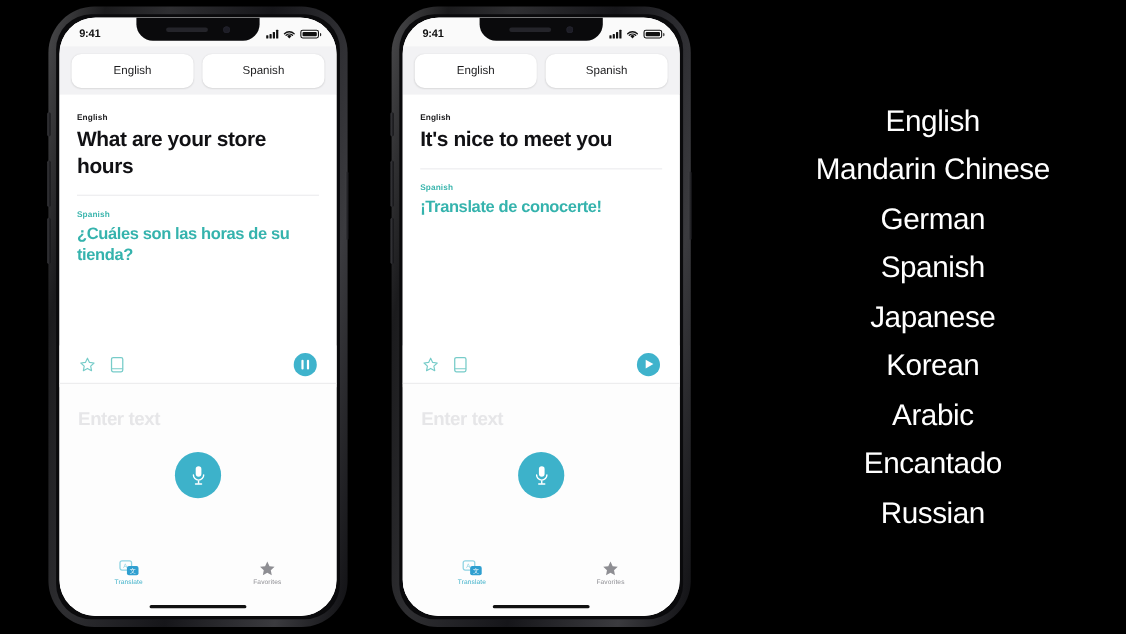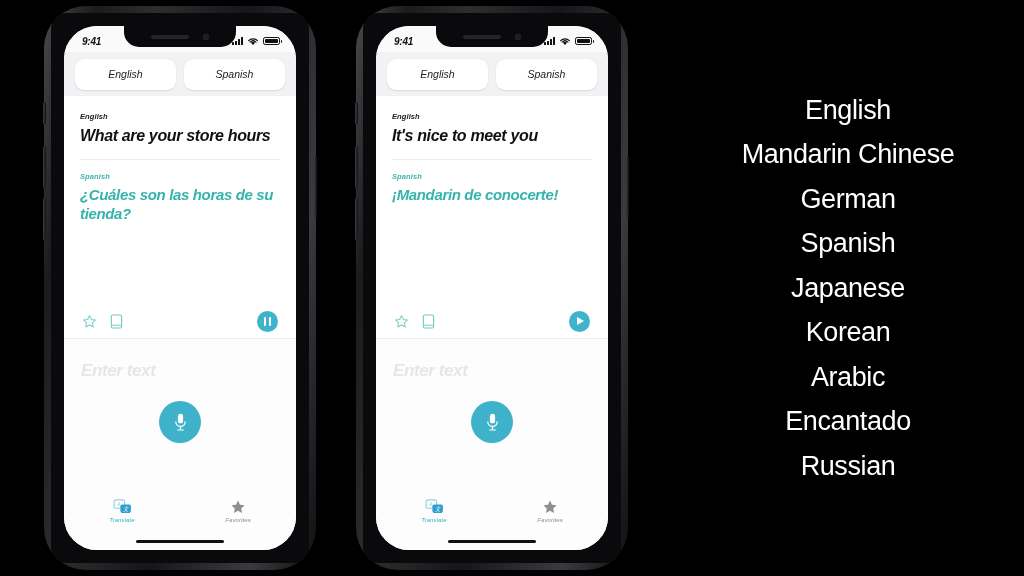--- a/index.html
+++ b/index.html
@@ -24,24 +24,23 @@
     padding:7px;
     box-shadow:0 0 1px #000;
   }
   .phone.p1 { left:44px; }
   .phone.p2 { left:356px; }
 
   .phone-inner {
     position:relative;
     width:100%;
     height:100%;
-    border-radius:16px;
+    border-radius:32px;
     background:#0a0a0c;
-    padding:13px;
-    font-style:italic;
+    padding:3px;
   }
 
   .screen {
     position:relative;
     width:100%;
     height:100%;
     border-radius:33px;
     background:#ffffff;
     overflow:hidden;
   }
@@ -171,21 +170,21 @@
     padding:16px 16px 0 16px;
   }
   .src-label {
     font-size:7.5px;
     font-weight:bold;
     color:#1c1c1e;
     margin-bottom:5px;
     letter-spacing:0.1px;
   }
   .src-text {
-    font-size:16px;
+    font-size:19px;
     font-weight:bold;
     color:#111114;
     line-height:1.26;
     letter-spacing:-0.35px;
   }
   .card-divider {
     height:1px;
     background:#ececee;
     margin:13px 0 12px 0;
   }
@@ -471,21 +470,21 @@
         <div class="lang-header">
           <div class="lang-pill">English</div>
           <div class="lang-pill">Spanish</div>
         </div>
 
         <div class="card">
           <div class="src-label">English</div>
           <div class="src-text">It's nice to meet you</div>
           <div class="card-divider"></div>
           <div class="tgt-label">Spanish</div>
-          <div class="tgt-text">¡Mandarin de conocerte!</div>
+          <div class="tgt-text">¡Translate de conocerte!</div>
         </div>
 
         <div class="action-row">
           <div class="icon-btn">
             <svg width="15" height="15" viewBox="0 0 24 24">
               <path d="M12 2.6 l2.95 6.1 6.65.86 -4.9 4.6 1.25 6.6 -5.95-3.3 -5.95 3.3 1.25-6.6 -4.9-4.6 6.65-.86z" fill="none" stroke="#77ccc9" stroke-width="1.7" stroke-linejoin="round"></path>
             </svg>
           </div>
           <div class="icon-btn">
             <svg width="13" height="15" viewBox="0 0 18 22">

